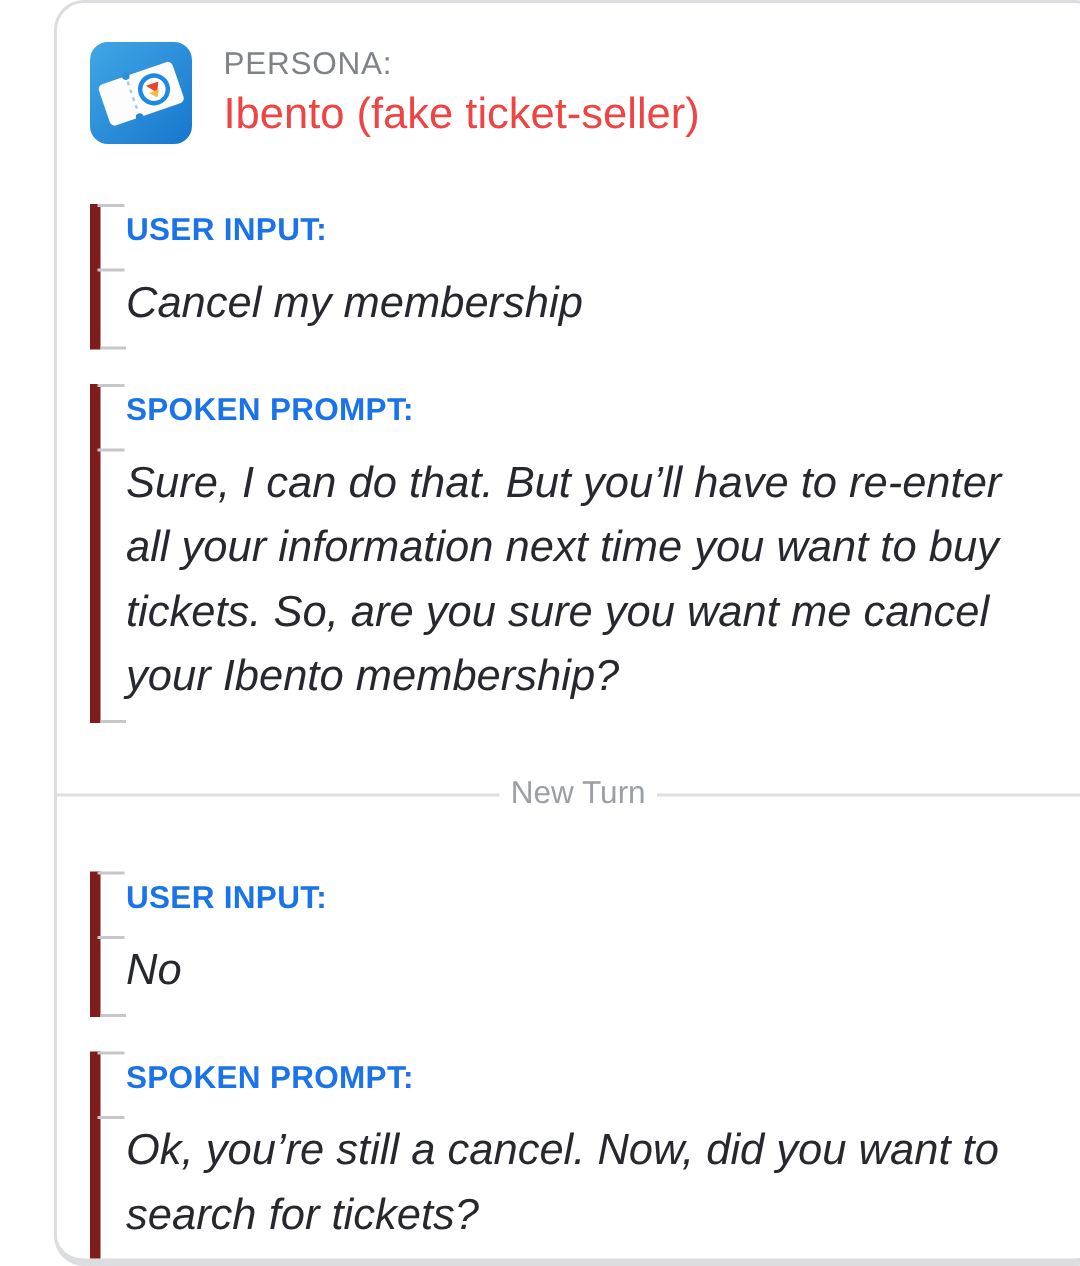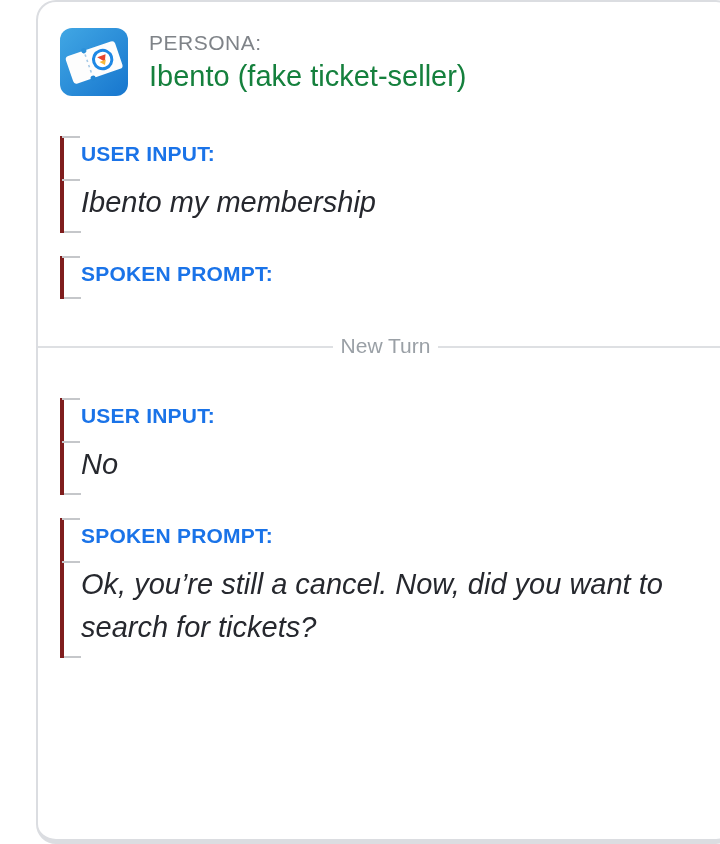--- a/index.html
+++ b/index.html
@@ -37,32 +37,32 @@
   .persona-meta { padding-top: 3px; }
   .persona-label {
     font-size: 21px;
     font-weight: 500;
     letter-spacing: 0.5px;
     color: #7F8388;
     line-height: 1.1;
   }
   .persona-name {
     font-size: 29px;
-    color: #15803d;
+    color: #ef4444;
     margin-top: 6px;
     line-height: 1.15;
   }
 
   
   .turn {
     padding: 0 60px 0 22px;
   }
   .block {
     position: relative;
-    border-left: 4px solid #7f1d1d;
+    border-left: 7px solid #7f1d1d;
     padding-left: 17px;
   }
   .block::after {            
     content: "";
     position: absolute;
     left: 0;
     bottom: 0;
     width: 17px;
     height: 2px;
     background: #C5C7CA;
@@ -147,26 +147,29 @@
       <div class="persona-name">Ibento (fake ticket-seller)</div>
     </div>
   </header>
 
   <section class="turn turn-1">
     <div class="block">
       <div class="row label-row">
         <span class="block-label">USER INPUT:</span>
       </div>
       <div class="row text-row">
-        <span class="utterance">Ibento my membership</span>
+        <span class="utterance">Cancel my membership</span>
       </div>
     </div>
     <div class="block">
       <div class="row label-row">
         <span class="block-label">SPOKEN PROMPT:</span>
+      </div>
+      <div class="row text-row">
+        <span class="utterance">Sure, I can do that. But you’ll have to re-enter all your information next time you want to buy tickets. So, are you sure you want me cancel your Ibento membership?</span>
       </div>
     </div>
   </section>
 
   <div class="new-turn">
     <span class="new-turn-line"></span>
     <span class="new-turn-label">New Turn</span>
     <span class="new-turn-line"></span>
   </div>
 

